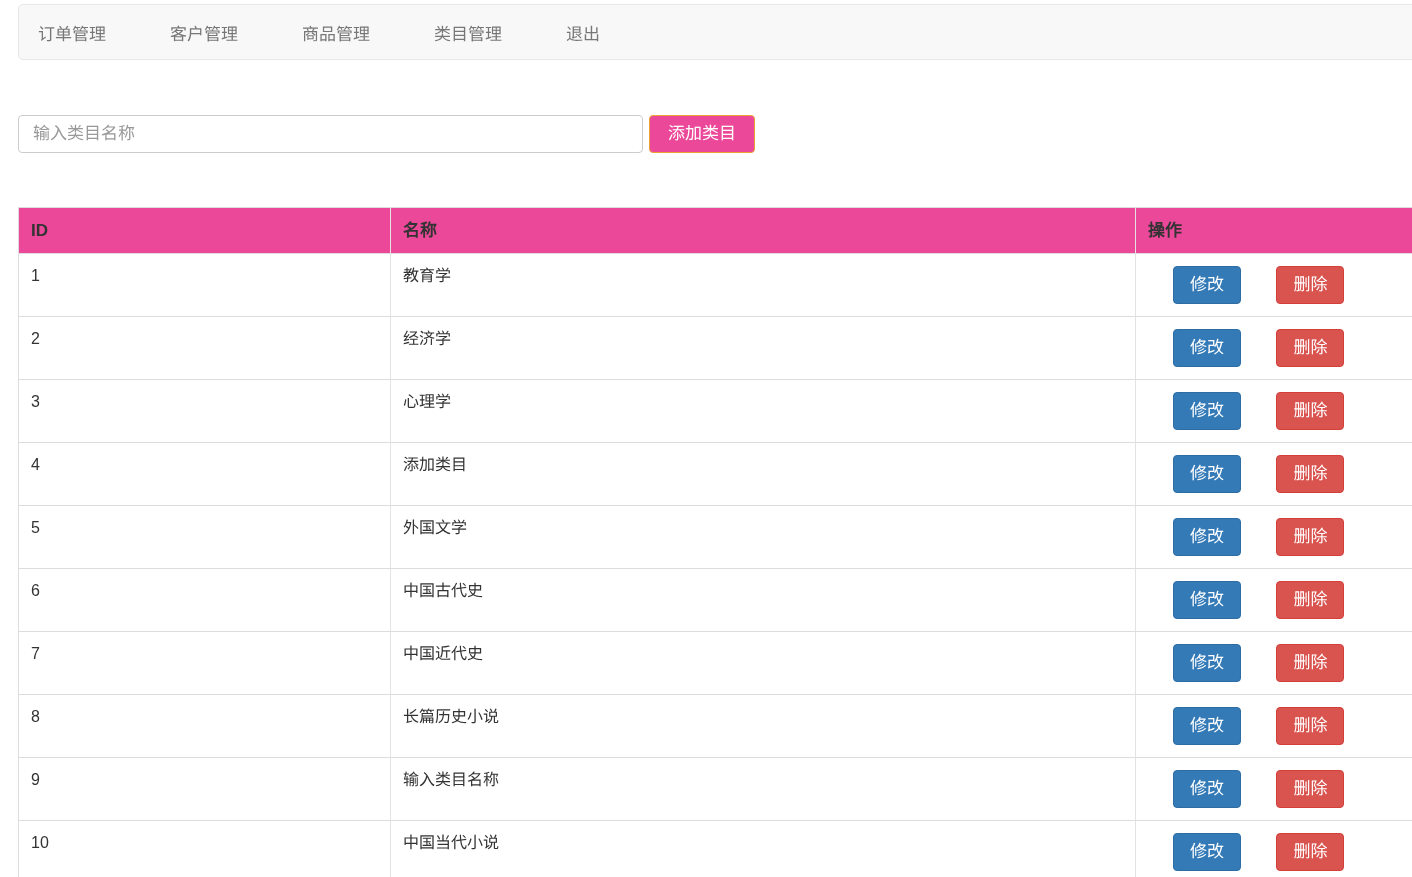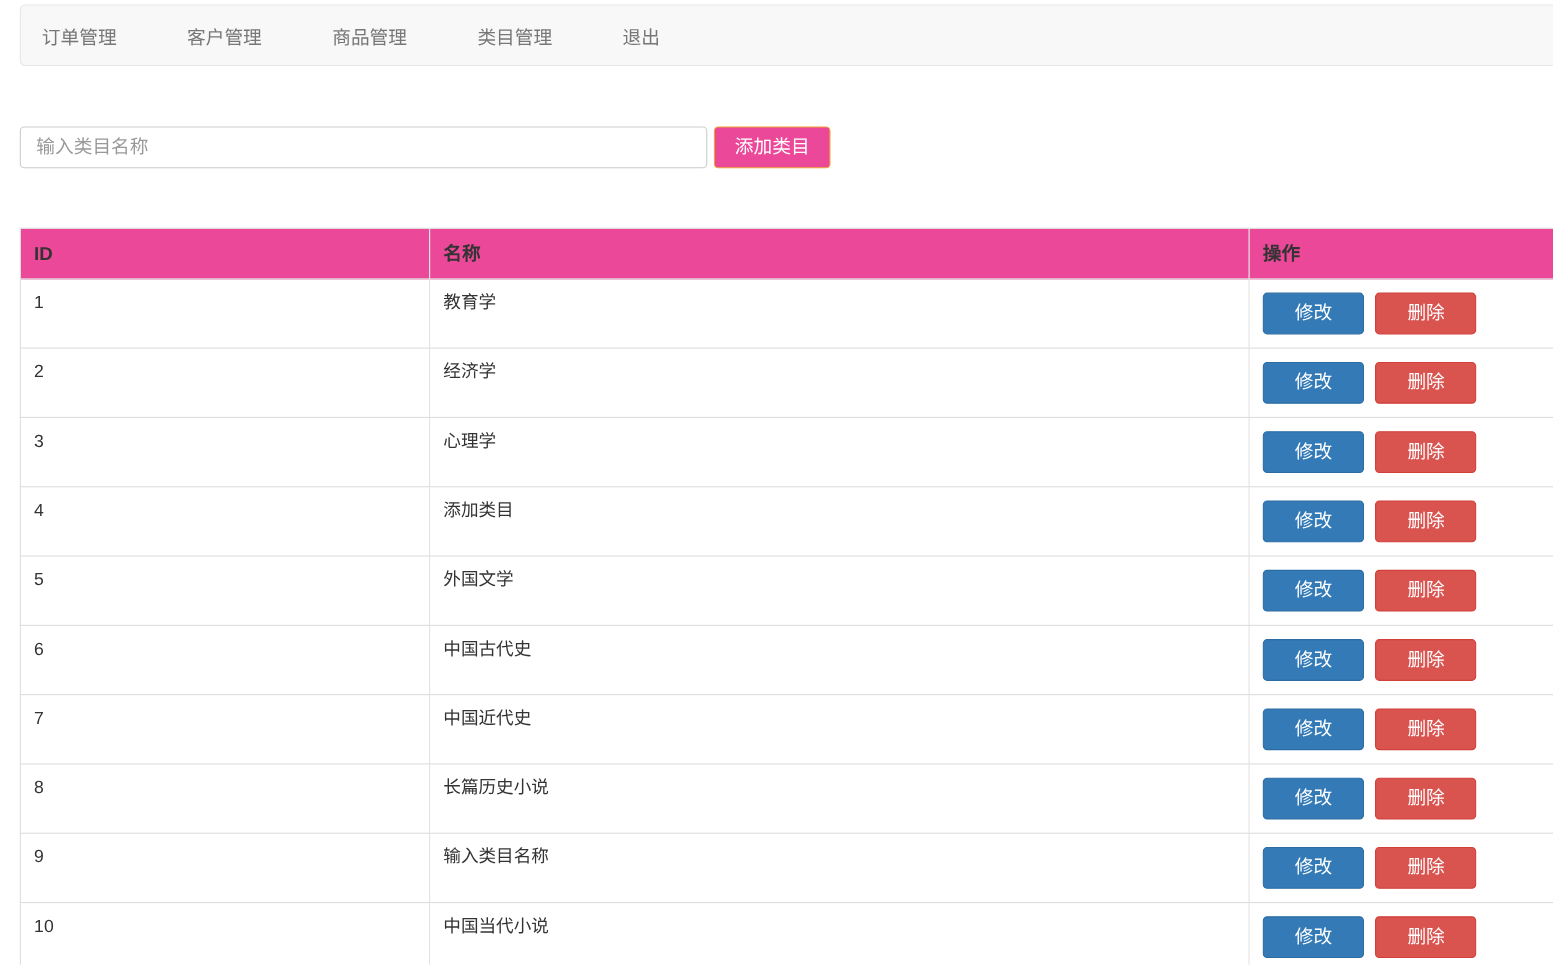--- a/index.html
+++ b/index.html
@@ -69,28 +69,29 @@
     border: 1px solid #ccc;
     border-radius: 4px;
     outline: none;
     font-family: inherit;
   }
   .category-input::placeholder { color: #999; opacity: 1; }
   .btn {
     display: inline-block;
     font-size: 17px;
     line-height: 20px;
-    padding: 8px 28px;
+    padding: 8px 16px;
     border-radius: 4px;
     color: #fff;
     text-align: center;
     cursor: pointer;
     border: 1px solid transparent;
     font-family: inherit;
     white-space: nowrap;
+    margin-left: 25px;
   }
   .btn-warning { background: #ec4899; border-color: #eea236; margin-left: 6px; height: 38px; padding: 8px 18px; }
   .btn-primary { background: #337ab7; border-color: #2e6da4; }
   .btn-danger  { background: #d9534f; border-color: #d43f3a; text-align: center; }
 
   
   table.category-table {
     margin-top: 54px;
     width: 1542px;
     border-collapse: collapse;

